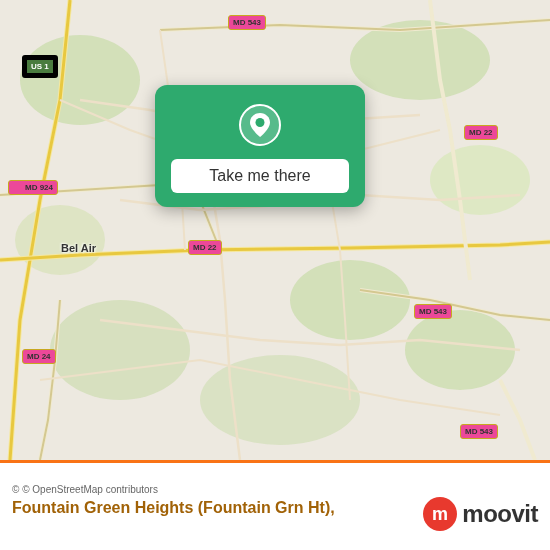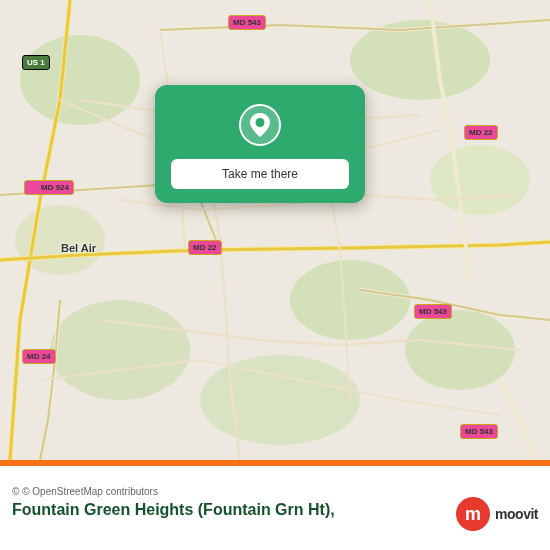--- a/index.html
+++ b/index.html
@@ -47,85 +47,85 @@
       width: 44px;
       height: 44px;
       margin-bottom: 12px;
     }
 
     #take-me-btn {
       background: white;
       border: none;
       border-radius: 6px;
       padding: 8px 24px;
-      font-size: 12px;
+      font-size: 16px;
       font-weight: 500;
       color: #333;
       cursor: pointer;
       width: 100%;
     }
 
     
     #bottom-bar {
       width: 550px;
       height: 90px;
       background: white;
       position: absolute;
       bottom: 0;
       left: 0;
       display: flex;
       flex-direction: column;
       justify-content: center;
       padding: 8px 12px 6px;
-      border-top: 6px solid #f97316;
+      border-top: 3px solid #f97316;
     }
 
     #copyright-line {
       font-size: 10px;
       color: #666;
       margin-bottom: 4px;
     }
 
     #location-name {
       font-size: 16px;
       font-weight: 600;
-      color: #14532d;
+      color: #a16207;
       margin-bottom: 14px;
     }
 
     #location-region {
       font-size: 13px;
       color: #555;
     }
 
     #moovit-logo {
       position: absolute;
       right: 12px;
       bottom: 18px;
       display: flex;
       align-items: center;
     }
 
     .moovit-text {
-      font-size: 14px;
+      font-size: 24px;
       font-weight: 700;
       color: #333;
       letter-spacing: -0.5px;
     }
 
     
     .road-badge {
       position: absolute;
       background: #4a7c3f;
       color: white;
       font-size: 8px;
       font-weight: bold;
       padding: 2px 4px;
       border-radius: 3px;
-      border: 1px solid #000000;
+      border: 5px solid #000000;
       white-space: nowrap;
     }
 
     .road-badge-yellow {
       background: #ec4899;
       color: #333;
       border: 1px solid #c8a820;
     }
 
     
@@ -196,21 +196,21 @@
     </div>
 
     <div class="road-badge road-badge-yellow" style="left:228px; top:15px;">
       <span>MD 543</span>
     </div>
 
     <div class="road-badge road-badge-yellow" style="left:464px; top:125px;">
       <span>MD 22</span>
     </div>
 
-    <div class="road-badge road-badge-yellow" style="left:24px; top:180px;padding-left:16px;">
+    <div class="road-badge road-badge-yellow" style="left:8px; top:180px;padding-left:16px;">
       <span>MD 924</span>
     </div>
 
     <div class="road-badge road-badge-yellow" style="left:188px; top:240px;">
       <span>MD 22</span>
     </div>
 
     <div class="road-badge road-badge-yellow" style="left:22px; top:325px;margin-top:24px;">
       <span>MD 24</span>
     </div>

